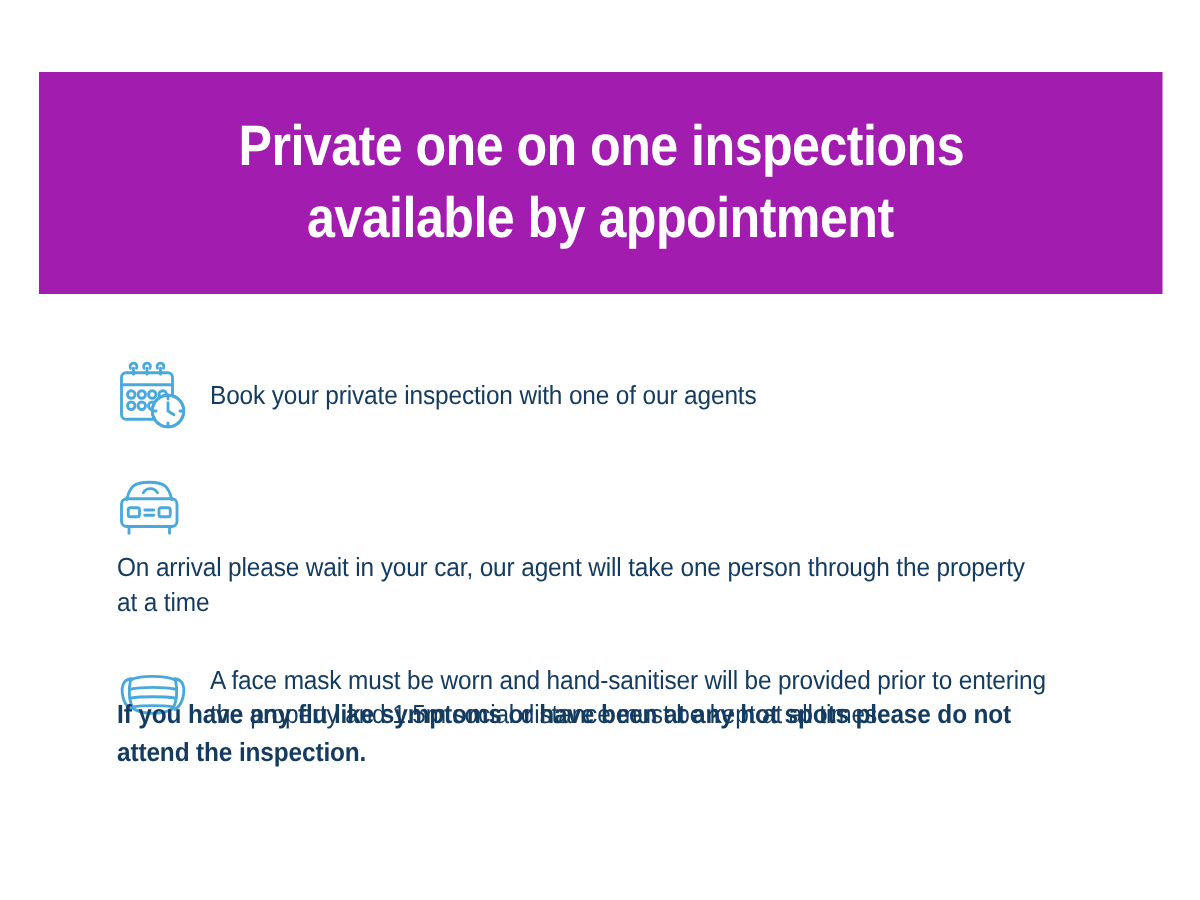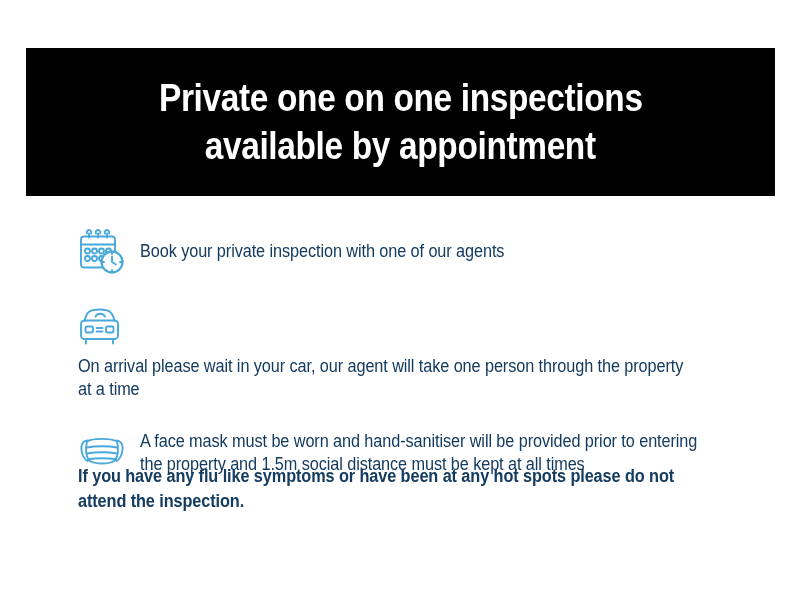--- a/index.html
+++ b/index.html
@@ -15,21 +15,21 @@
     position: relative;
   }
 
   
   .banner {
     position: absolute;
     left: 26px;
     top: 48px;
     width: 749px;
     height: 148px;
-    background: #000000;
+    background: #a21caf;
     display: flex;
     flex-direction: column;
     align-items: center;
     justify-content: center;
     box-sizing: border-box;
   }
   .banner-line {
     color: #ffffff;
     font-size: 38px;
     line-height: 48px;
@@ -38,21 +38,21 @@
     transform: scaleX(0.88);
     transform-origin: center center;
     white-space: nowrap;
     text-align: center;
   }
 
   
   .items {
     position: absolute;
     left: 78px;
-    top: 228px;
+    top: 240px;
     width: 680px;
   }
   .item {
     display: flex;
     align-items: flex-start;
     margin-bottom: 26px;
   }
   .item .icon-wrap {
     width: 62px;
     min-width: 62px;

